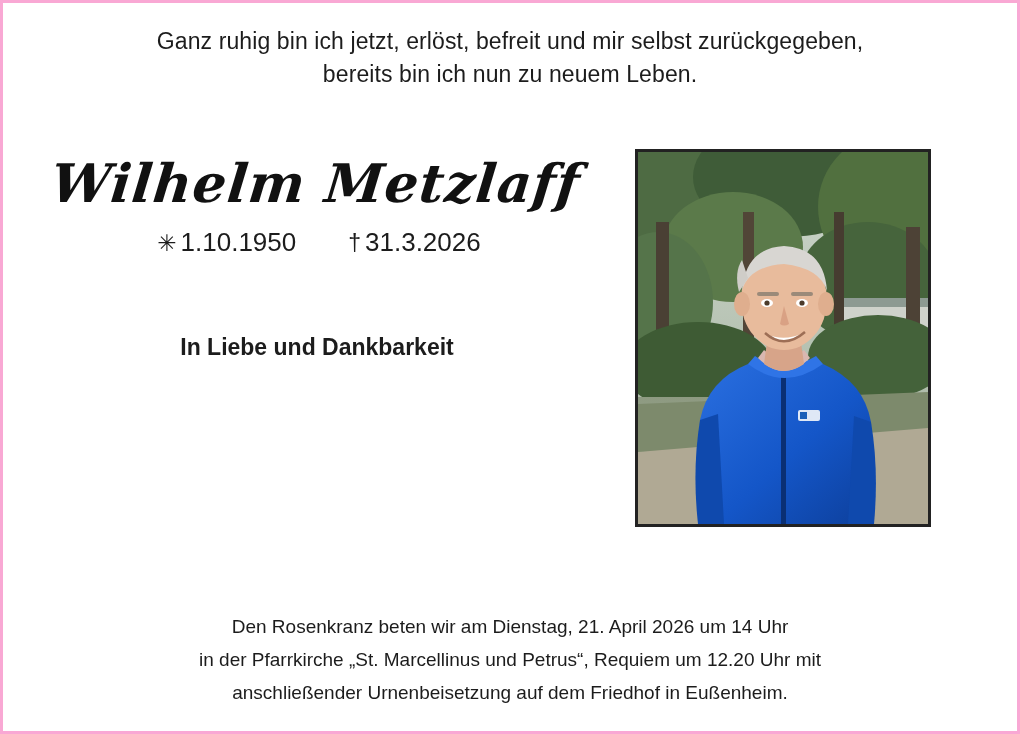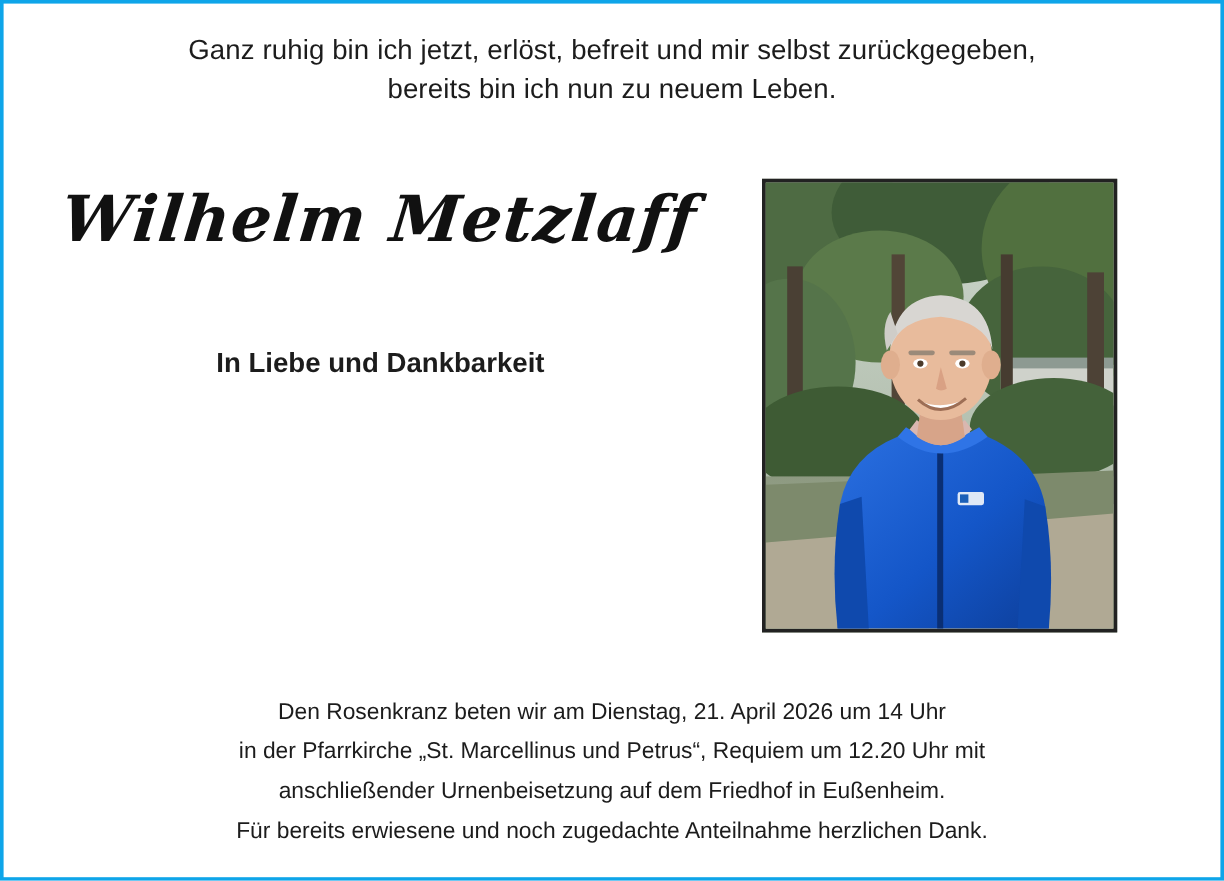--- a/index.html
+++ b/index.html
@@ -14,21 +14,21 @@
     font-family: "Liberation Sans", sans-serif;
     color: #1a1a1a;
   }
 
   .card {
     position: relative;
     width: 1020px;
     height: 734px;
     box-sizing: border-box;
     background: #ffffff;
-    border: 3px solid #0ea5e9;
+    border: 3px solid #f9a8d4;
   }
 
   
   .verse {
     position: absolute;
     left: 0;
     top: 22px;
     width: 100%;
     text-align: center;
     font-size: 23px;
@@ -123,20 +123,28 @@
 
   <div class="verse">
     <span class="line">Ganz ruhig bin ich jetzt, erlöst, befreit und mir selbst zurückgegeben,</span>
     <span class="line">bereits bin ich nun zu neuem Leben.</span>
   </div>
 
   <div class="left-col">
 
     <div class="name">Wilhelm Metzlaff</div>
 
+    <div class="dates">
+      <span class="date-item">
+        <span class="sym">✳</span><span>1.10.1950</span>
+      </span>
+      <span class="date-item">
+        <span class="sym">†</span><span>31.3.2026</span>
+      </span>
+    </div>
 
     <div class="family">
       <span class="line">In Liebe und Dankbarkeit</span>
     </div>
   </div>
 
   <div class="portrait-wrap">
     <svg class="portrait-svg" viewBox="0 0 290 372" preserveAspectRatio="xMidYMid slice">
       <defs>
         <linearGradient id="sky" x1="0" y1="0" x2="0" y2="1">
@@ -214,16 +222,15 @@
 
       <path d="M128 182 Q146 196 166 181 Q146 190 128 182 Z" fill="#ffffff"></path>
       <path d="M127 181 Q146 198 167 180" fill="none" stroke="#9d6e55" stroke-width="2.5"></path>
     </svg>
   </div>
 
   <div class="bottom">
     <span class="line">Den Rosenkranz beten wir am Dienstag, 21. April 2026 um 14 Uhr</span>
     <span class="line">in der Pfarrkirche „St. Marcellinus und Petrus“, Requiem um 12.20 Uhr mit</span>
     <span class="line">anschließender Urnenbeisetzung auf dem Friedhof in Eußenheim.</span>
-    <span class="line">Für bereits erwiesene und noch zugedachte Anteilnahme herzlichen Dank.</span>
   </div>
 
 </div>
 
 </body></html>

